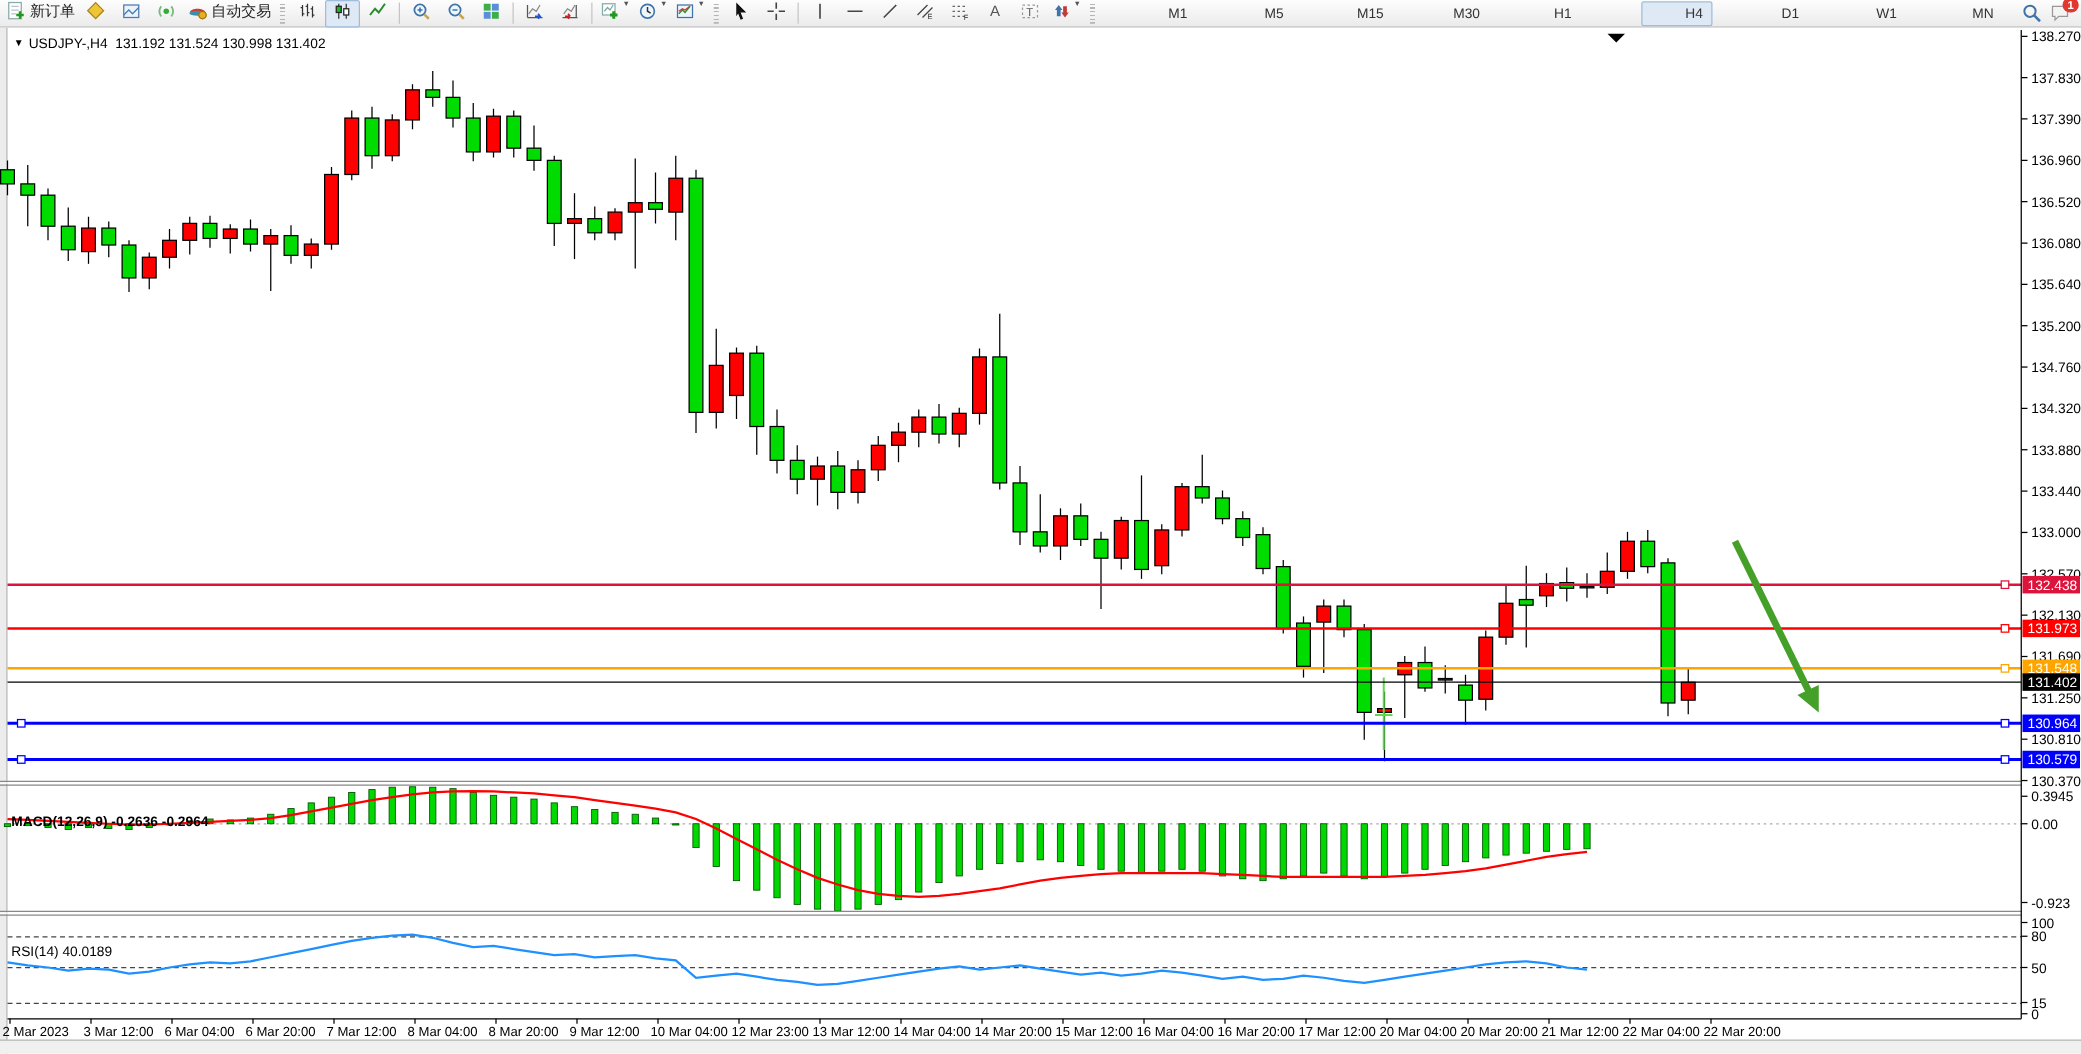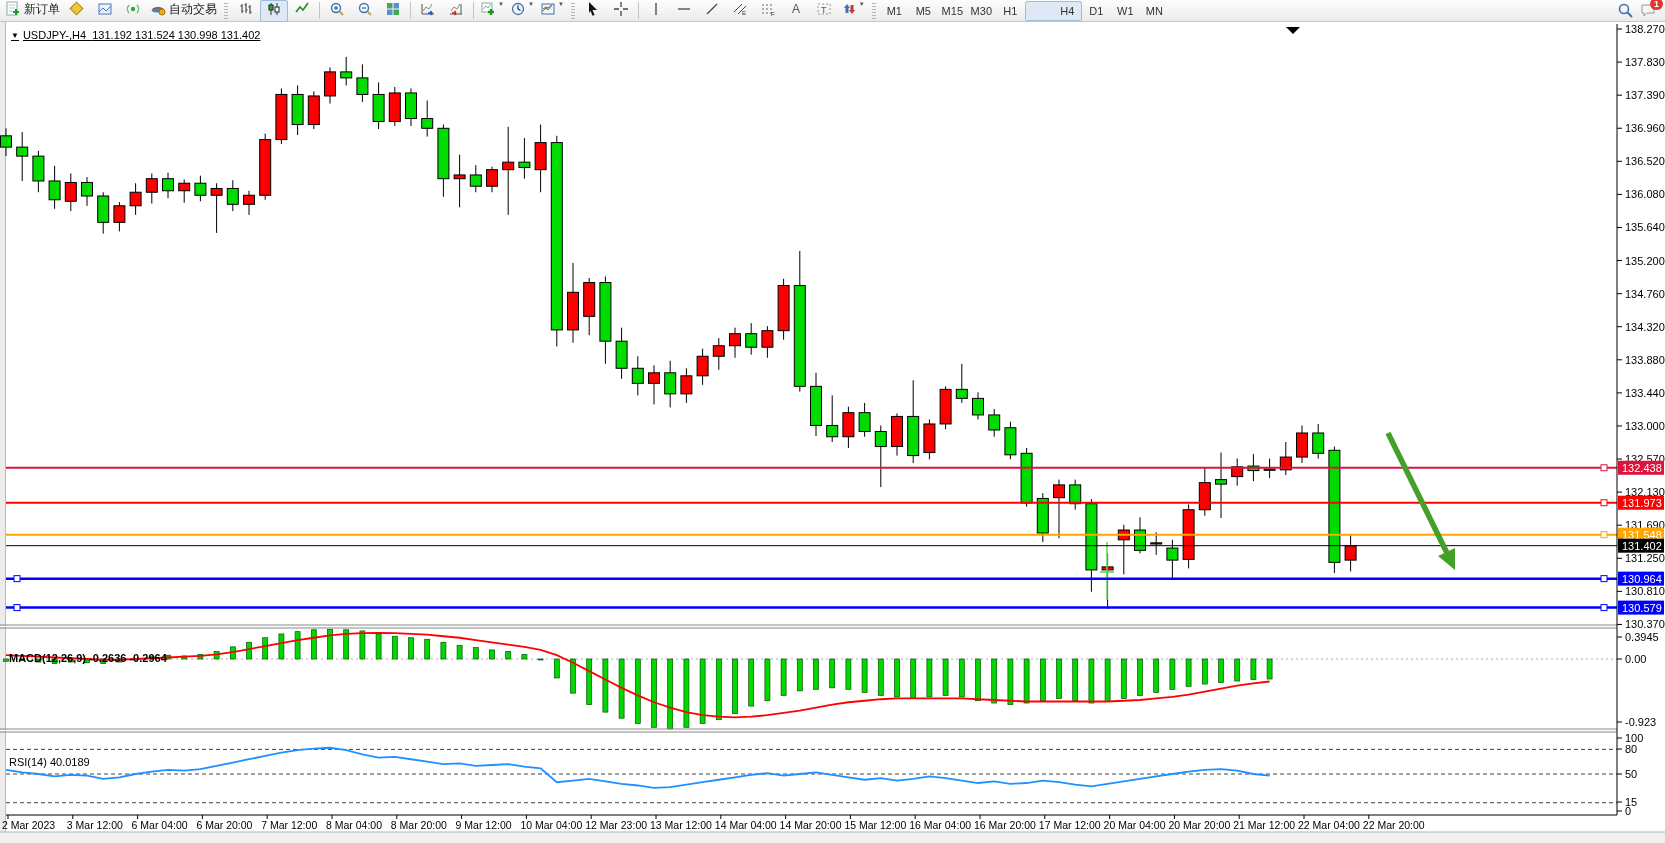--- a/index.html
+++ b/index.html
@@ -9,28 +9,28 @@
     display:flex;align-items:center;padding-left:2px;box-sizing:border-box;z-index:5;}
   .tb-btn{height:20px;min-width:22px;display:flex;align-items:flex-start;justify-content:center;
     border:1px solid transparent;border-radius:2px;padding:0 2px;cursor:default;}
   .tb-btn.active{background:#dfe9f5;border-color:#9ebcdb;}
   .tb-btn .lbl{font-size:12px;color:#222;margin-left:3px;white-space:nowrap;}
   .tb-btn .dd{font-size:6px;color:#555;margin-left:2px;}
   .sep{width:1px;height:17px;background:#c5c5c5;margin:0 3px;}
   .grip{width:4px;height:16px;margin:0 4px;
     background:repeating-linear-gradient(#b5b5b5 0 1px,transparent 1px 3px);}
   .tf-btn{width:27px;height:18px;display:flex;align-items:center;justify-content:center;
-    font-size:11px;color:#333;border:1px solid transparent;border-radius:2px;}
+    font-size:11px;color:#333;border:1px solid transparent;border-radius:2px;margin-left:48px;}
   .tf-btn.active{background:#dfe9f5;border-color:#9ebcdb;padding-left:28px;}
   #tb-right{margin-left:auto;display:flex;align-items:center;padding-right:8px;gap:6px;}
   .badge{position:absolute;top:-4px;right:-6px;background:#e0382e;color:#fff;
     border-radius:8px;font-size:9px;line-height:12px;padding:0 4px;font-weight:bold;}
   #chart-svg{position:absolute;left:0;top:22px;}
   .overlay-label{position:absolute;font-size:11px;color:#000;white-space:pre;z-index:3;}
-  #chart-title{left:11px;top:29px;text-decoration:underline;}
+  #chart-title{left:11px;top:29px;}
   #chart-title .tri{font-size:8px;vertical-align:1px;margin-right:4px;}
   #macd-label{left:9px;top:652px;font-weight:bold;}
   #rsi-label{left:9px;top:756px;}
 </style>
 </head>
 <body>
 
 <div id="toolbar">
     <div class="tb-btn">
       <span style="display: flex;">

